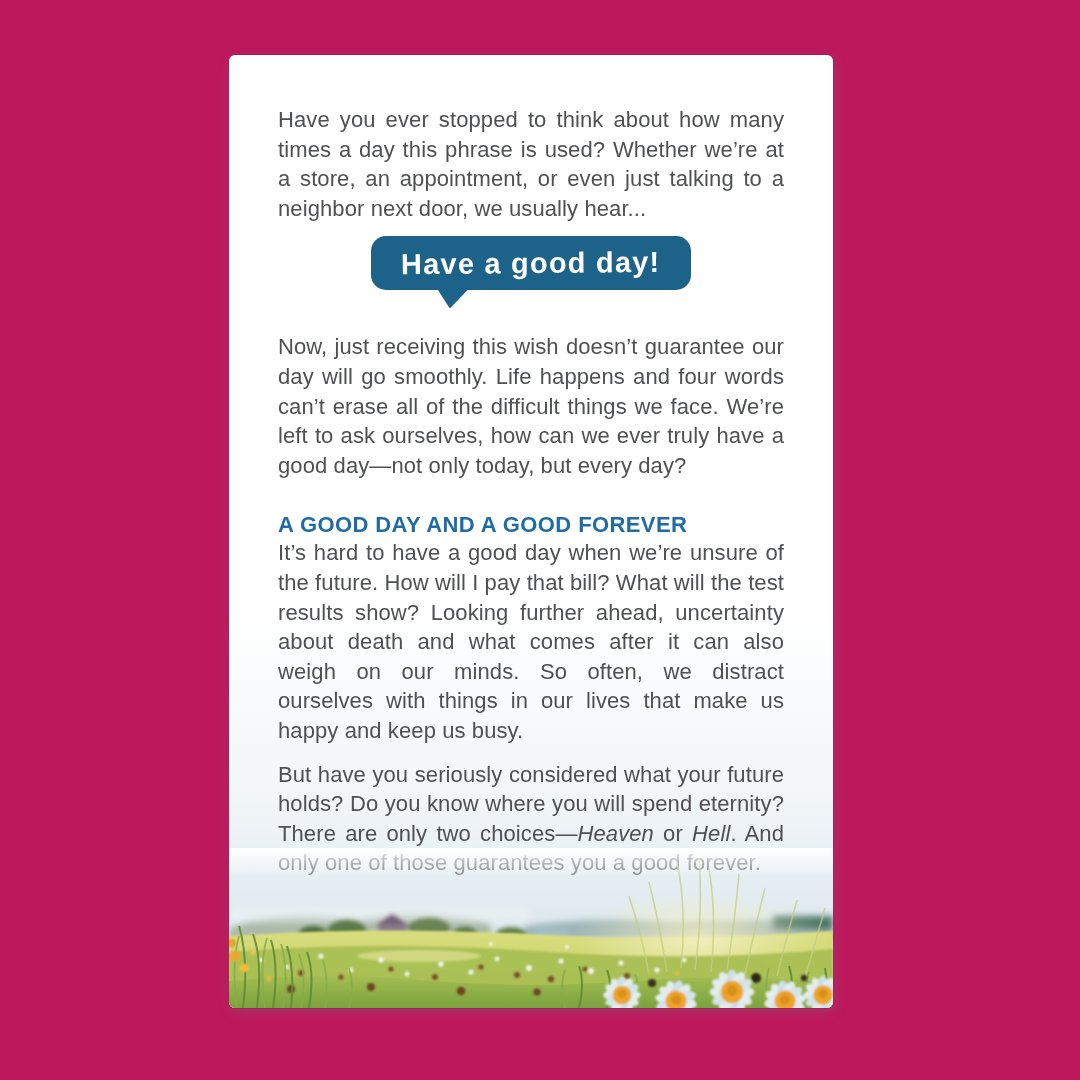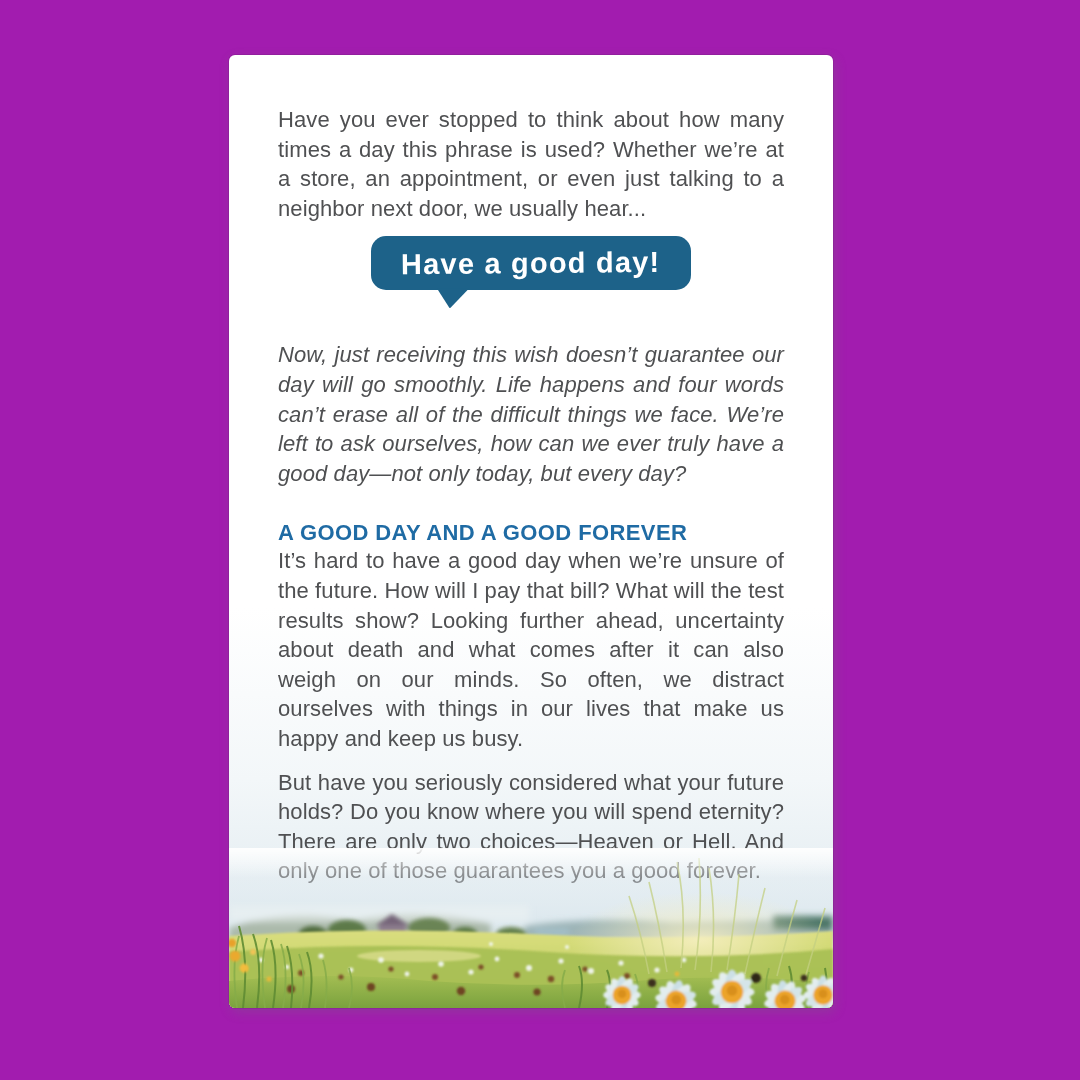--- a/index.html
+++ b/index.html
@@ -2,21 +2,21 @@
 <html><head>
 <meta charset="utf-8">
 <style>
   * { margin: 0; padding: 0; box-sizing: border-box; }
   html, body {
     width: 1080px; height: 1080px;
     background: #ffffff;
     font-family: "Liberation Sans", sans-serif;
     overflow: hidden;
   }
-  .stage { position: relative; width: 1080px; height: 1080px; background: #a21caf; }
+  .stage { position: relative; width: 1080px; height: 1080px; background: #be185d; }
 
   .tract-card {
     position: absolute;
     left: 229px; top: 55px;
     width: 604px; height: 953px;
     background: linear-gradient(180deg, #ffffff 0%, #ffffff 58%, #f3f7f9 76%, #e7eff3 86%, #dfe9ef 100%);
     border-radius: 6px;
     box-shadow: 0 0 0 1px rgba(0,0,0,0.07), 2px 4px 12px rgba(110,115,120,0.30);
     overflow: hidden;
   }
@@ -27,24 +27,24 @@
   }
 
   p.body-par {
     font-size: 22px;
     line-height: 29.6px;
     color: #4f5052;
     text-align: justify;
     letter-spacing: 0.1px;
   }
   .par-intro { margin-top: 50px; }
-  .par-response { margin-top: 31px; font-style: italic; }
+  .par-response { margin-top: 23px; }
   .par-distract { }
   .par-closing { margin-top: 14px; }
-  .italic-word { }
+  .italic-word { font-style: italic; }
 
   .section-heading {
     margin-top: 32px;
     font-size: 22px;
     font-weight: bold;
     letter-spacing: 0.4px;
     color: #1f6ba4;
     white-space: nowrap;
   }
 

